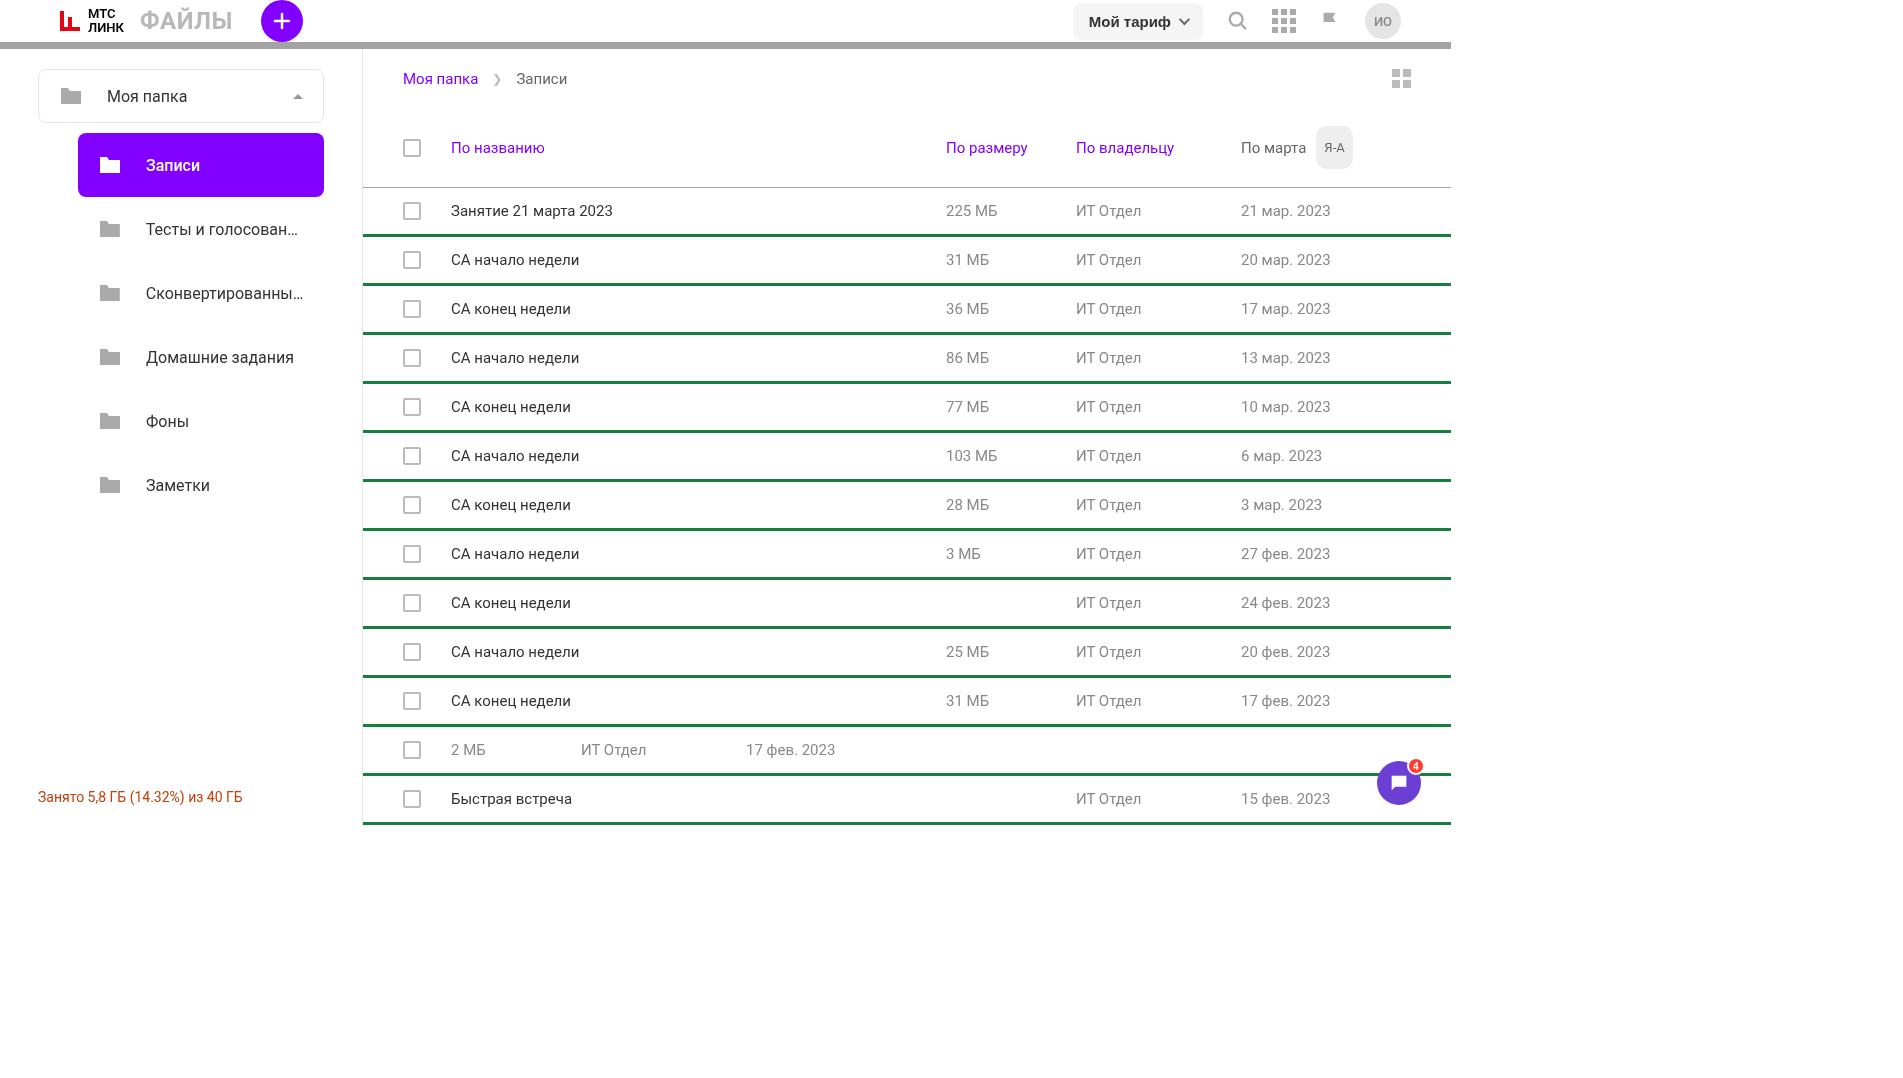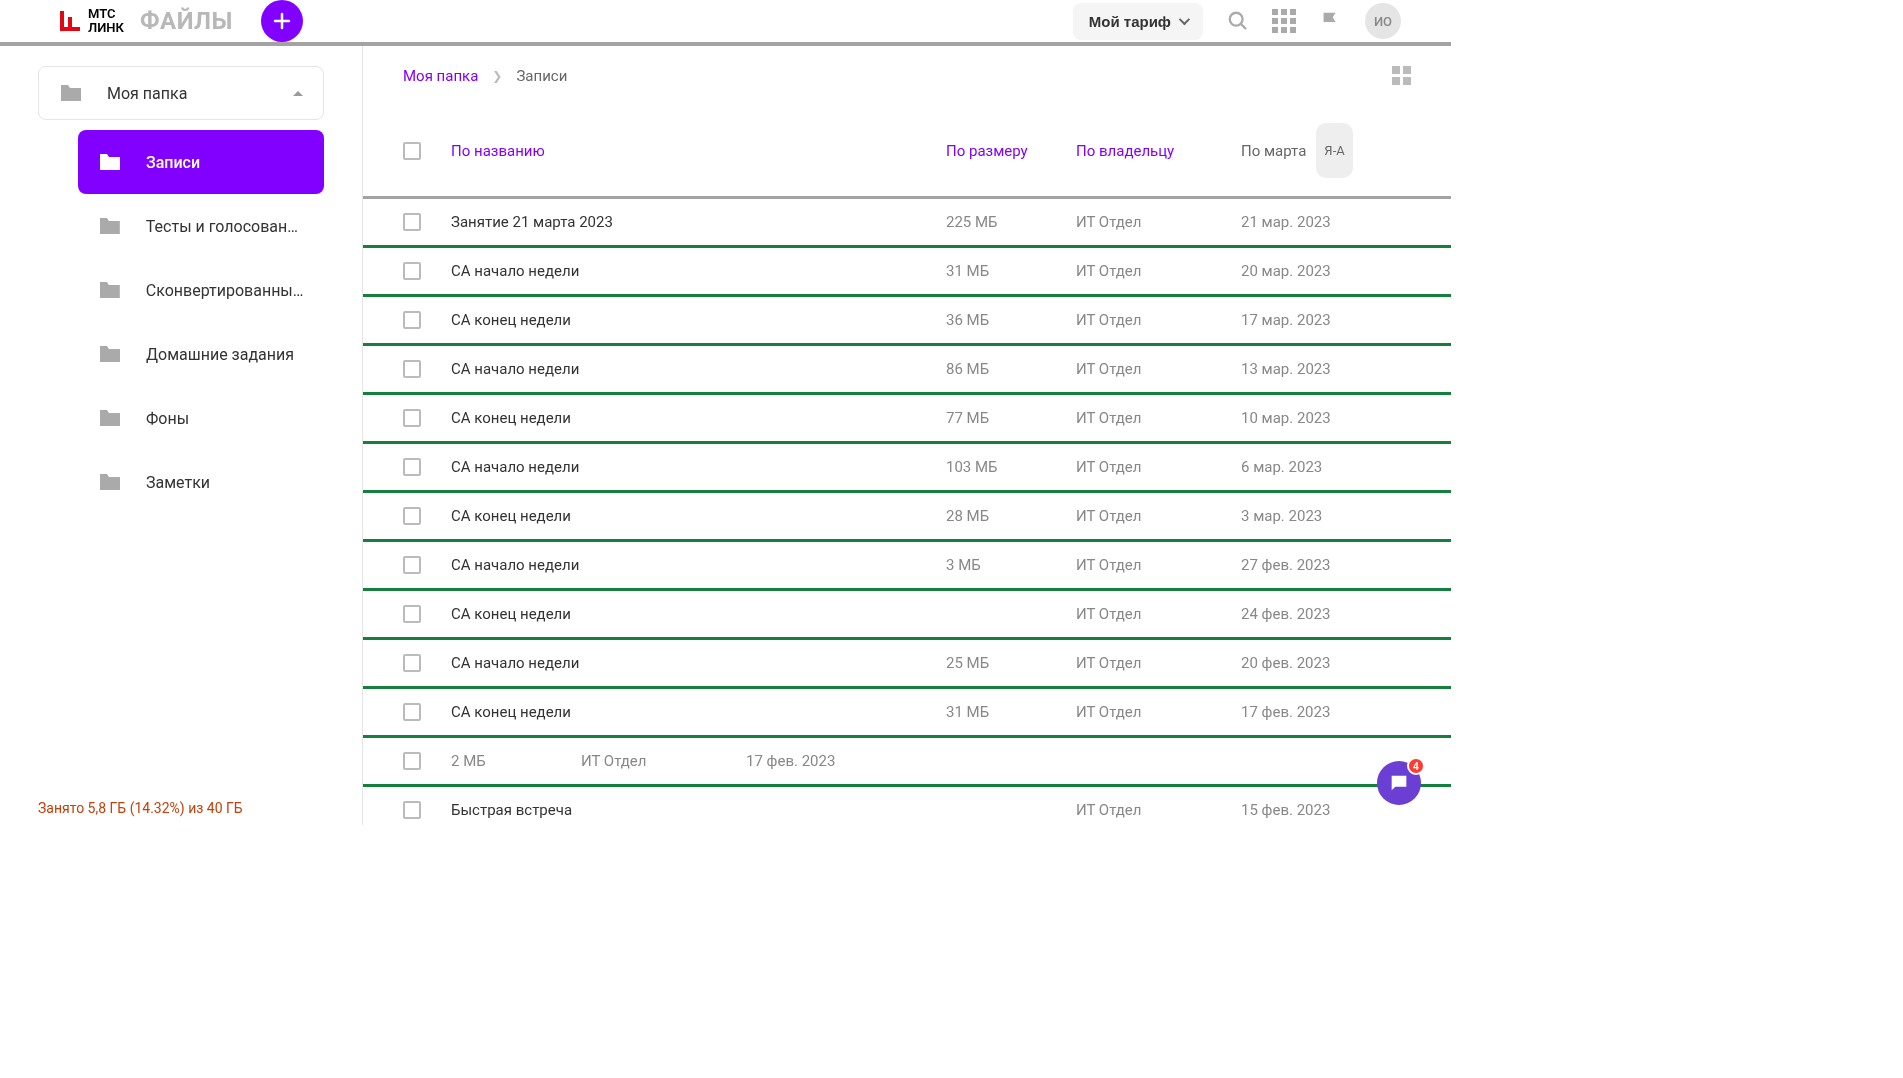--- a/index.html
+++ b/index.html
@@ -1,21 +1,21 @@
 <!DOCTYPE html>
 <html><head>
   <meta charset="utf-8">
   <style>
     * { margin: 0; padding: 0; box-sizing: border-box; }
     body { font-family: -apple-system, BlinkMacSystemFont, 'Segoe UI', Roboto, Arial, sans-serif; background: #fff; color: #333; overflow: hidden; }
     
     .app { width: 1451px; height: 825px; display: flex; flex-direction: column; position: relative; }
     
     
-    .header { height: 66px; display: flex; align-items: center; padding: 0 50px 0 56px; border-bottom: 4px solid #a3a3a3; }
+    .header { height: 66px; display: flex; align-items: center; padding: 0 50px 0 56px; border-bottom: 7px solid #a3a3a3; }
     .logo-area { display: flex; align-items: center; gap: 8px; }
     .logo-mts { display: flex; align-items: center; gap: 4px; }
     .logo-icon { width: 28px; height: 28px; }
     .logo-text { font-size: 13px; font-weight: 600; line-height: 1.1; color: #000; }
     .page-title { font-size: 24px; font-weight: 700; color: #b8b8b8; margin-left: 16px; letter-spacing: 0.5px; }
     .add-button { width: 42px; height: 42px; border-radius: 50%; background: #8200ff; display: flex; align-items: center; justify-content: center; margin-left: 28px; cursor: pointer; border: none; }
     .add-button svg { width: 20px; height: 20px; }
     .header-right { margin-left: auto; display: flex; align-items: center; gap: 24px; }
     .tariff-btn { background: #f5f5f5; border: none; border-radius: 8px; padding: 10px 16px; font-size: 15px; font-weight: 600; color: #333; cursor: pointer; display: flex; align-items: center; gap: 8px; }
     .tariff-btn .chevron { width: 8px; height: 8px; border-right: 2px solid #666; border-bottom: 2px solid #666; transform: rotate(45deg) translateY(-2px); }
@@ -48,29 +48,29 @@
     .breadcrumb-row { display: flex; align-items: center; padding: 20px 40px; }
     .breadcrumb { display: flex; align-items: center; gap: 14px; font-size: 15px; }
     .breadcrumb-link { color: #8200ff; cursor: pointer; }
     .breadcrumb-sep { color: #bbb; font-size: 12px; }
     .breadcrumb-current { color: #666; }
     .view-toggle { margin-left: auto; color: #bbb; cursor: pointer; }
     .view-grid { display: grid; grid-template-columns: repeat(2,8px); grid-template-rows: repeat(2,8px); gap: 3px; }
     .view-grid span { background: #bbb; }
     
     .table-container { flex: 1; overflow-y: auto; }
-    .table-header { display: flex; align-items: center; padding: 18px 40px; border-bottom: 3px solid #a3a3a3; font-size: 15px; }
+    .table-header { display: flex; align-items: center; padding: 18px 40px; border-bottom: 1px solid #a3a3a3; font-size: 15px; }
     .col-check { width: 48px; display: flex; align-items: center; }
     .col-name { flex: 1; }
     .col-size { width: 130px; }
     .col-owner { width: 165px; }
     .col-date { width: 170px; display: flex; align-items: center; gap: 10px; }
     .table-header .col-name, .table-header .col-size, .table-header .col-owner { color: #8200ff; cursor: pointer; }
     .table-header .col-date { color: #666; cursor: pointer; }
-    .sort-badge { background: #eee; border-radius: 10px; padding: 20px 8px; font-size: 13px; color: #666; }
+    .sort-badge { background: #eee; border-radius: 10px; padding: 14px 8px; font-size: 13px; color: #666; }
     
     .checkbox { width: 18px; height: 18px; border: 2px solid #bbb; border-radius: 2px; cursor: pointer; }
     
     .table-row { display: flex; align-items: center; padding: 14px 40px; border-bottom: 3px solid #15803d; font-size: 15px; }
     .table-row .col-name { color: #333; }
     .table-row .col-size, .table-row .col-owner, .table-row .col-date { color: #888; }
     
     
     .chat-bubble { position: absolute; bottom: 20px; right: 30px; width: 44px; height: 44px; border-radius: 50%; background: #6b3fd4; display: flex; align-items: center; justify-content: center; cursor: pointer; }
     .chat-bubble svg { width: 22px; height: 22px; }

